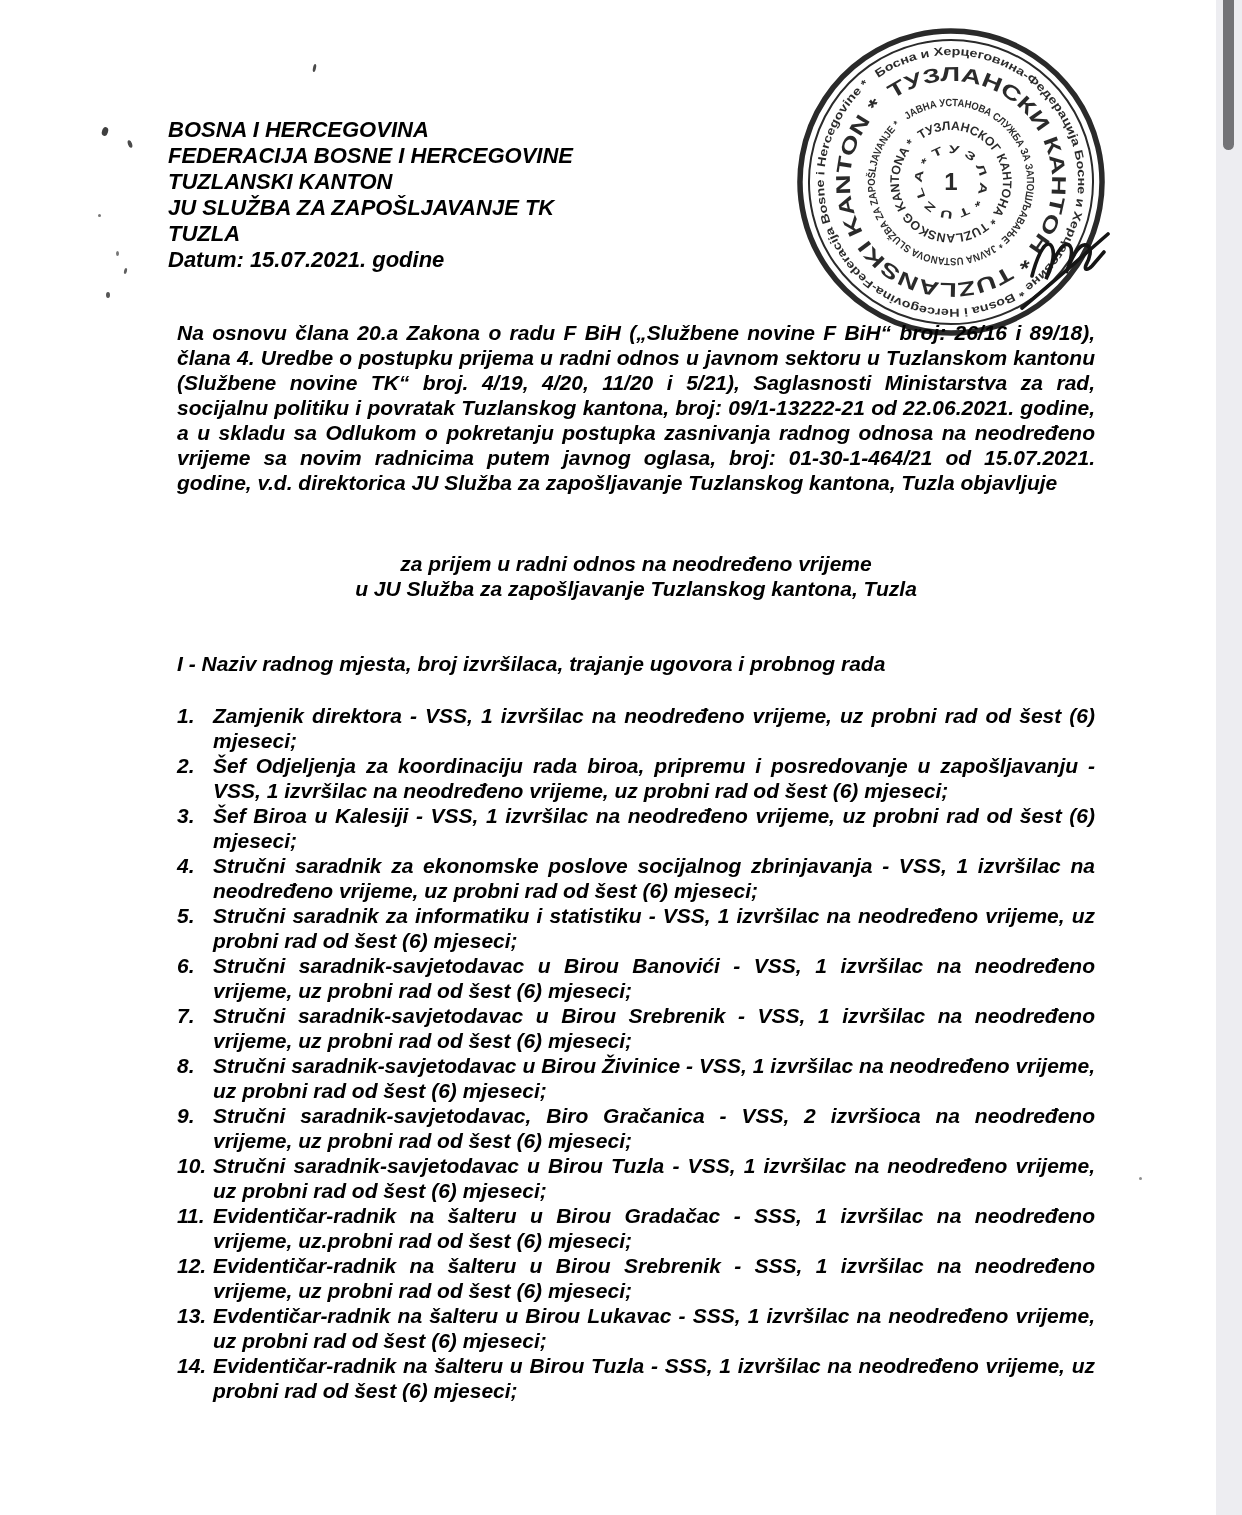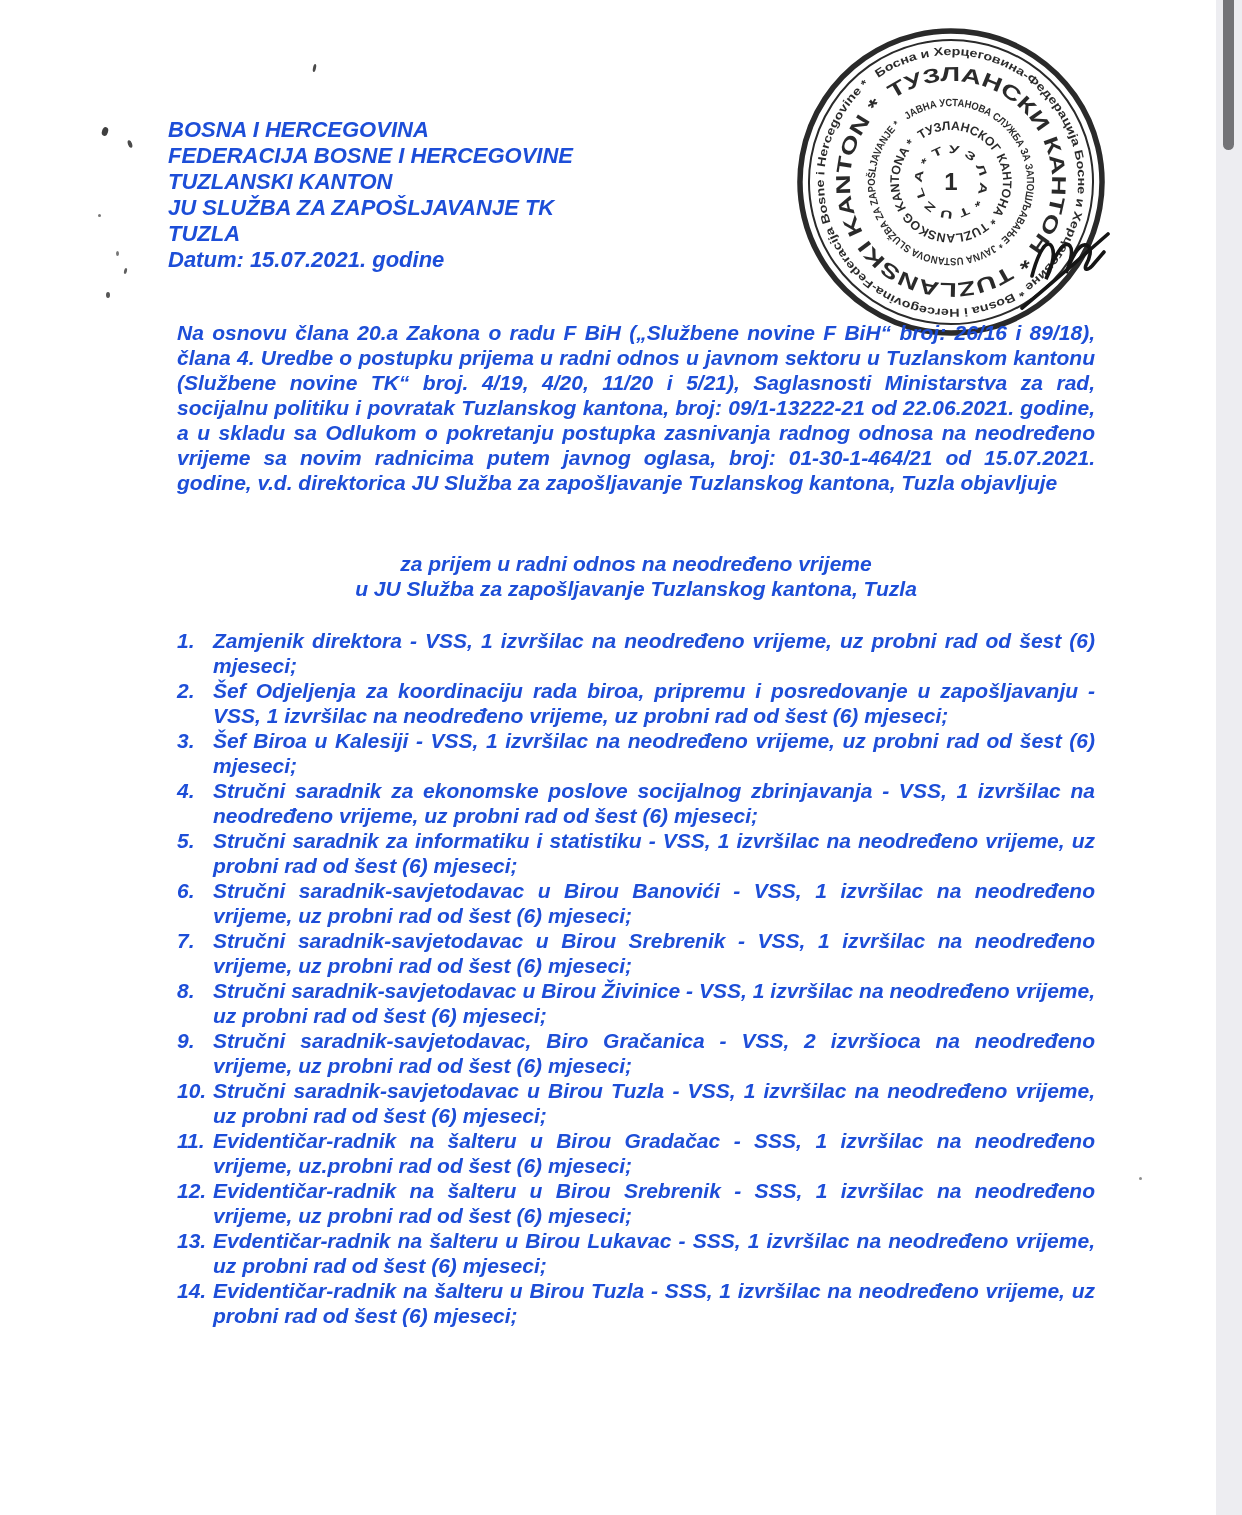--- a/index.html
+++ b/index.html
@@ -1,20 +1,20 @@
 <!DOCTYPE html>
 <html lang="bs"><head>
 <meta charset="utf-8">
 <style>
   html,body { margin:0; padding:0; background:#ffffff; }
   .page {
     position:relative; width:1242px; height:1515px;
     background:#ffffff; overflow:hidden;
     font-family:"Liberation Sans", sans-serif;
-    color:#1d4ed8;
+    color:#000000;
   }
   .doc {
     position:absolute; inset:0;
     font-style:italic; font-weight:700;
     font-size:21px; line-height:25px;
   }
   
   .header-block { position:absolute; left:168px; top:117px; font-size:22px; line-height:26px; }
   .header-block div { white-space:nowrap; }
   
@@ -91,20 +91,21 @@
     </svg>
 
     <div class="flow">
       <p class="intro">Na osnovu člana 20.a  Zakona o radu F BiH („Službene novine F BiH“ broj: 26/16 i 89/18), člana 4. Uredbe o postupku prijema u radni odnos u javnom sektoru u Tuzlanskom kantonu (Službene novine TK“ broj. 4/19, 4/20, 11/20 i 5/21), Saglasnosti Ministarstva za rad, socijalnu politiku i povratak Tuzlanskog kantona, broj: 09/1-13222-21 od  22.06.2021. godine, a u skladu sa Odlukom o pokretanju postupka zasnivanja radnog odnosa na neodređeno vrijeme sa novim radnicima putem javnog oglasa, broj: 01-30-1-464/21 od 15.07.2021. godine, v.d. direktorica JU Služba za zapošljavanje Tuzlanskog kantona, Tuzla objavljuje</p>
 
       <div class="title-block">
         <div>za prijem u radni odnos na neodređeno vrijeme</div>
         <div>u JU Služba za zapošljavanje Tuzlanskog kantona, Tuzla</div>
       </div>
 
+      <h2 class="section-heading">I - Naziv radnog mjesta, broj izvršilaca, trajanje ugovora i probnog rada</h2>
 
       <ol class="positions">
         <li><span class="num">1.</span><span>Zamjenik direktora - VSS, 1 izvršilac na neodređeno vrijeme, uz probni rad od šest (6) mjeseci;</span></li>
         <li><span class="num">2.</span><span>Šef Odjeljenja za koordinaciju rada biroa, pripremu i posredovanje u zapošljavanju - VSS, 1 izvršilac na neodređeno vrijeme, uz probni rad od šest (6) mjeseci;</span></li>
         <li><span class="num">3.</span><span>Šef Biroa u Kalesiji - VSS, 1 izvršilac na neodređeno vrijeme, uz probni rad od šest (6) mjeseci;</span></li>
         <li><span class="num">4.</span><span>Stručni saradnik za ekonomske poslove socijalnog zbrinjavanja - VSS, 1 izvršilac na neodređeno vrijeme, uz probni rad od šest (6) mjeseci;</span></li>
         <li><span class="num">5.</span><span>Stručni saradnik za informatiku i statistiku - VSS, 1 izvršilac na neodređeno vrijeme, uz probni rad od šest (6) mjeseci;</span></li>
         <li><span class="num">6.</span><span>Stručni saradnik-savjetodavac u Birou Banovići - VSS, 1 izvršilac na neodređeno vrijeme, uz probni rad od šest (6) mjeseci;</span></li>
         <li><span class="num">7.</span><span>Stručni saradnik-savjetodavac u Birou Srebrenik - VSS, 1 izvršilac na neodređeno vrijeme, uz probni rad od šest (6) mjeseci;</span></li>
         <li><span class="num">8.</span><span>Stručni saradnik-savjetodavac u Birou Živinice - VSS, 1 izvršilac na neodređeno vrijeme, uz probni rad od šest (6) mjeseci;</span></li>

